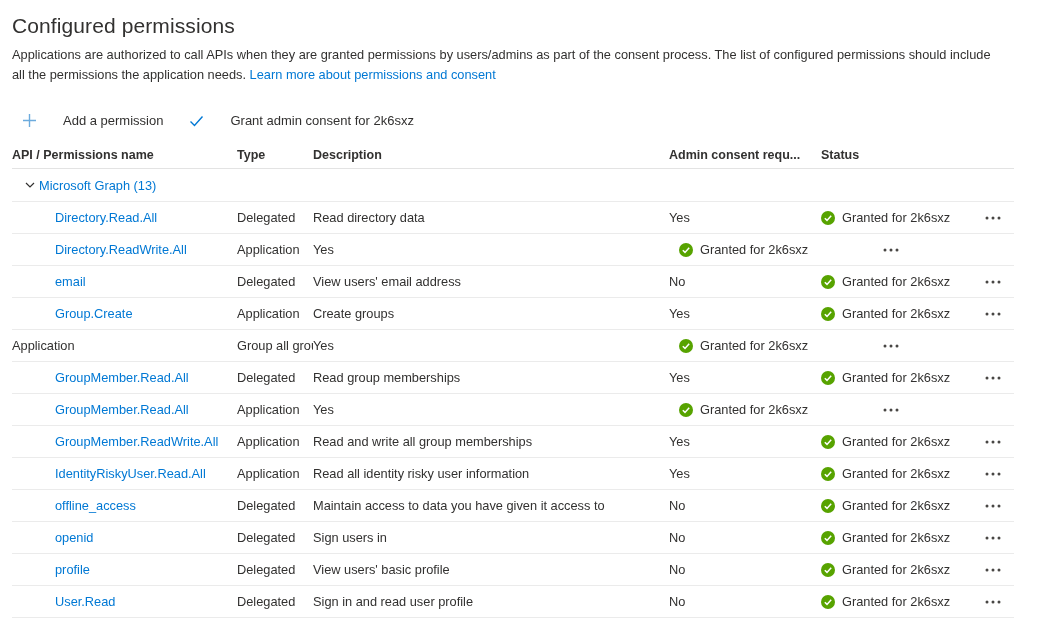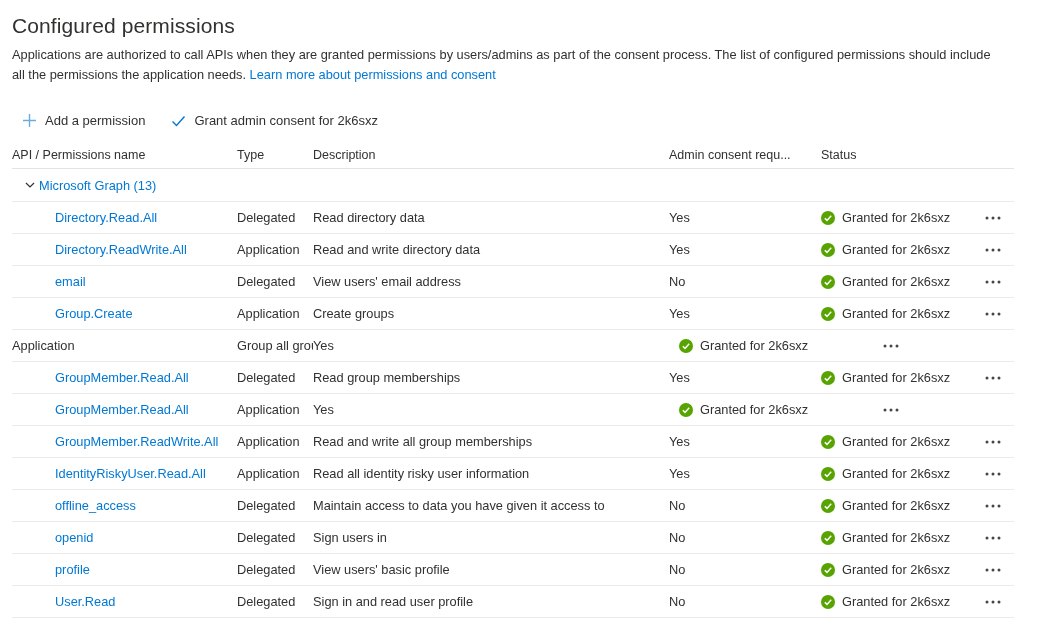--- a/index.html
+++ b/index.html
@@ -6,29 +6,29 @@
   html, body { width: 1057px; height: 628px; background: #ffffff; overflow: hidden; }
   body { font-family: "Liberation Sans", "DejaVu Sans", sans-serif; color: #323130; }
   .page { padding: 14px 0 0 12px; }
 
   .page-title { font-size: 21px; font-weight: 400; color: #323130; letter-spacing: 0.1px; }
 
   .desc { margin-top: 7px; max-width: 992px; font-size: 12.8px; line-height: 20px; color: #323130; }
   .desc a { color: #0078d4; text-decoration: none; cursor: pointer; }
 
   .toolbar { margin-top: 20px; padding-left: 10px; display: flex; align-items: center; height: 30px; }
-  .toolbar button { display: flex; align-items: center; gap: 8px; background: none; border: none;
+  .toolbar button { display: flex; align-items: center; gap: 26px; background: none; border: none;
                     font-family: inherit; font-size: 13px; color: #323130; cursor: pointer; padding: 0; }
   .toolbar button + button { margin-left: 26px; align-items: flex-end; }
   .tb-icon { display: inline-flex; width: 15px; height: 15px; align-items: center; justify-content: center; }
 
   .table { margin-top: 6px; width: 1002px; font-size: 12.8px; }
   .trow { display: grid; grid-template-columns: 225px 76px 356px 142px 160px 43px;
           align-items: center; border-bottom: 1px solid #ebebeb; }
-  .thead { height: 28px; font-weight: 400; font-size: 12.5px; border-bottom: 1px solid #e3e3e3; }
+  .thead { height: 28px; font-weight: 700; font-size: 12.5px; border-bottom: 1px solid #e3e3e3; }
   .thead .cell { white-space: nowrap; overflow: hidden; }
   .group-row { height: 33px; gap: 36px; }
   .data-row { height: 32px; }
 
   .cell { padding-right: 8px; white-space: nowrap; overflow: hidden; }
   .cell.name-cell { padding-left: 43px; }
   .cell.status-cell { padding-left: 10px; display: flex; align-items: center; gap: 7px; }
   .thead .cell.status-cell { padding-left: 10px; display: block; }
   .cell.actions-cell { display: flex; justify-content: center; padding-right: 0; }
 
@@ -126,21 +126,20 @@
             </svg>
           </button>
         </div>
       </div>
 
       <div class="trow data-row">
         <div class="cell name-cell">
           <a href="#" class="perm-link">Directory.ReadWrite.All</a>
         </div>
         <div class="cell">Application</div>
-        <div class="cell">Read and write directory data</div>
         <div class="cell">Yes</div>
         <div class="cell status-cell">
           <span class="granted-icon">
             <svg width="14" height="14" viewBox="0 0 14 14">
               <circle cx="7" cy="7" r="7" fill="#57a300"></circle>
               <path d="M3.8 7.2l2.2 2.2 4.2-4.6" stroke="#ffffff" stroke-width="1.5" fill="none"></path>
             </svg>
           </span>
           <span>Granted for 2k6sxz</span>
         </div>

